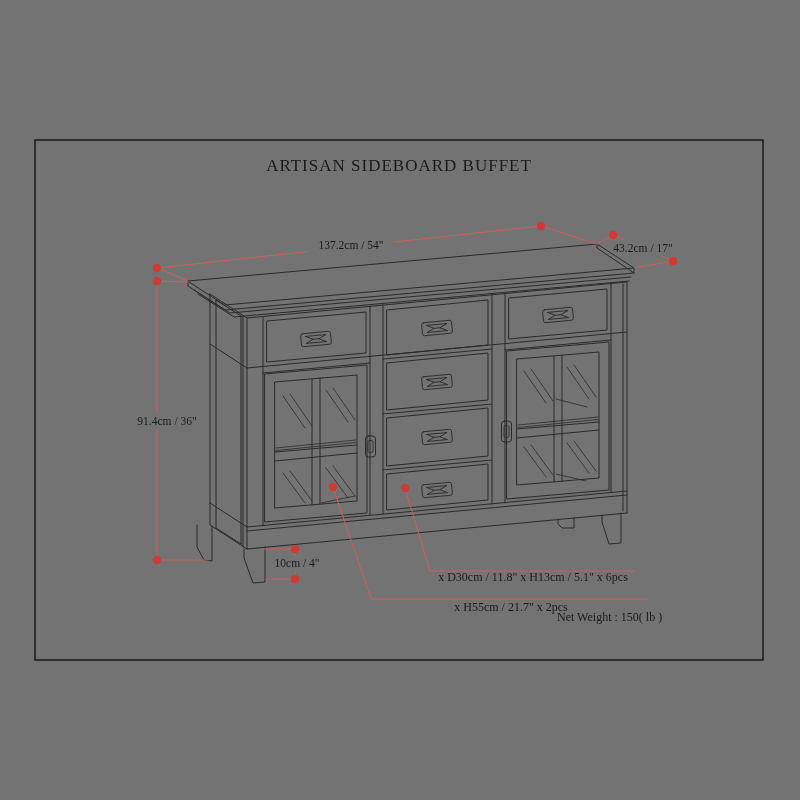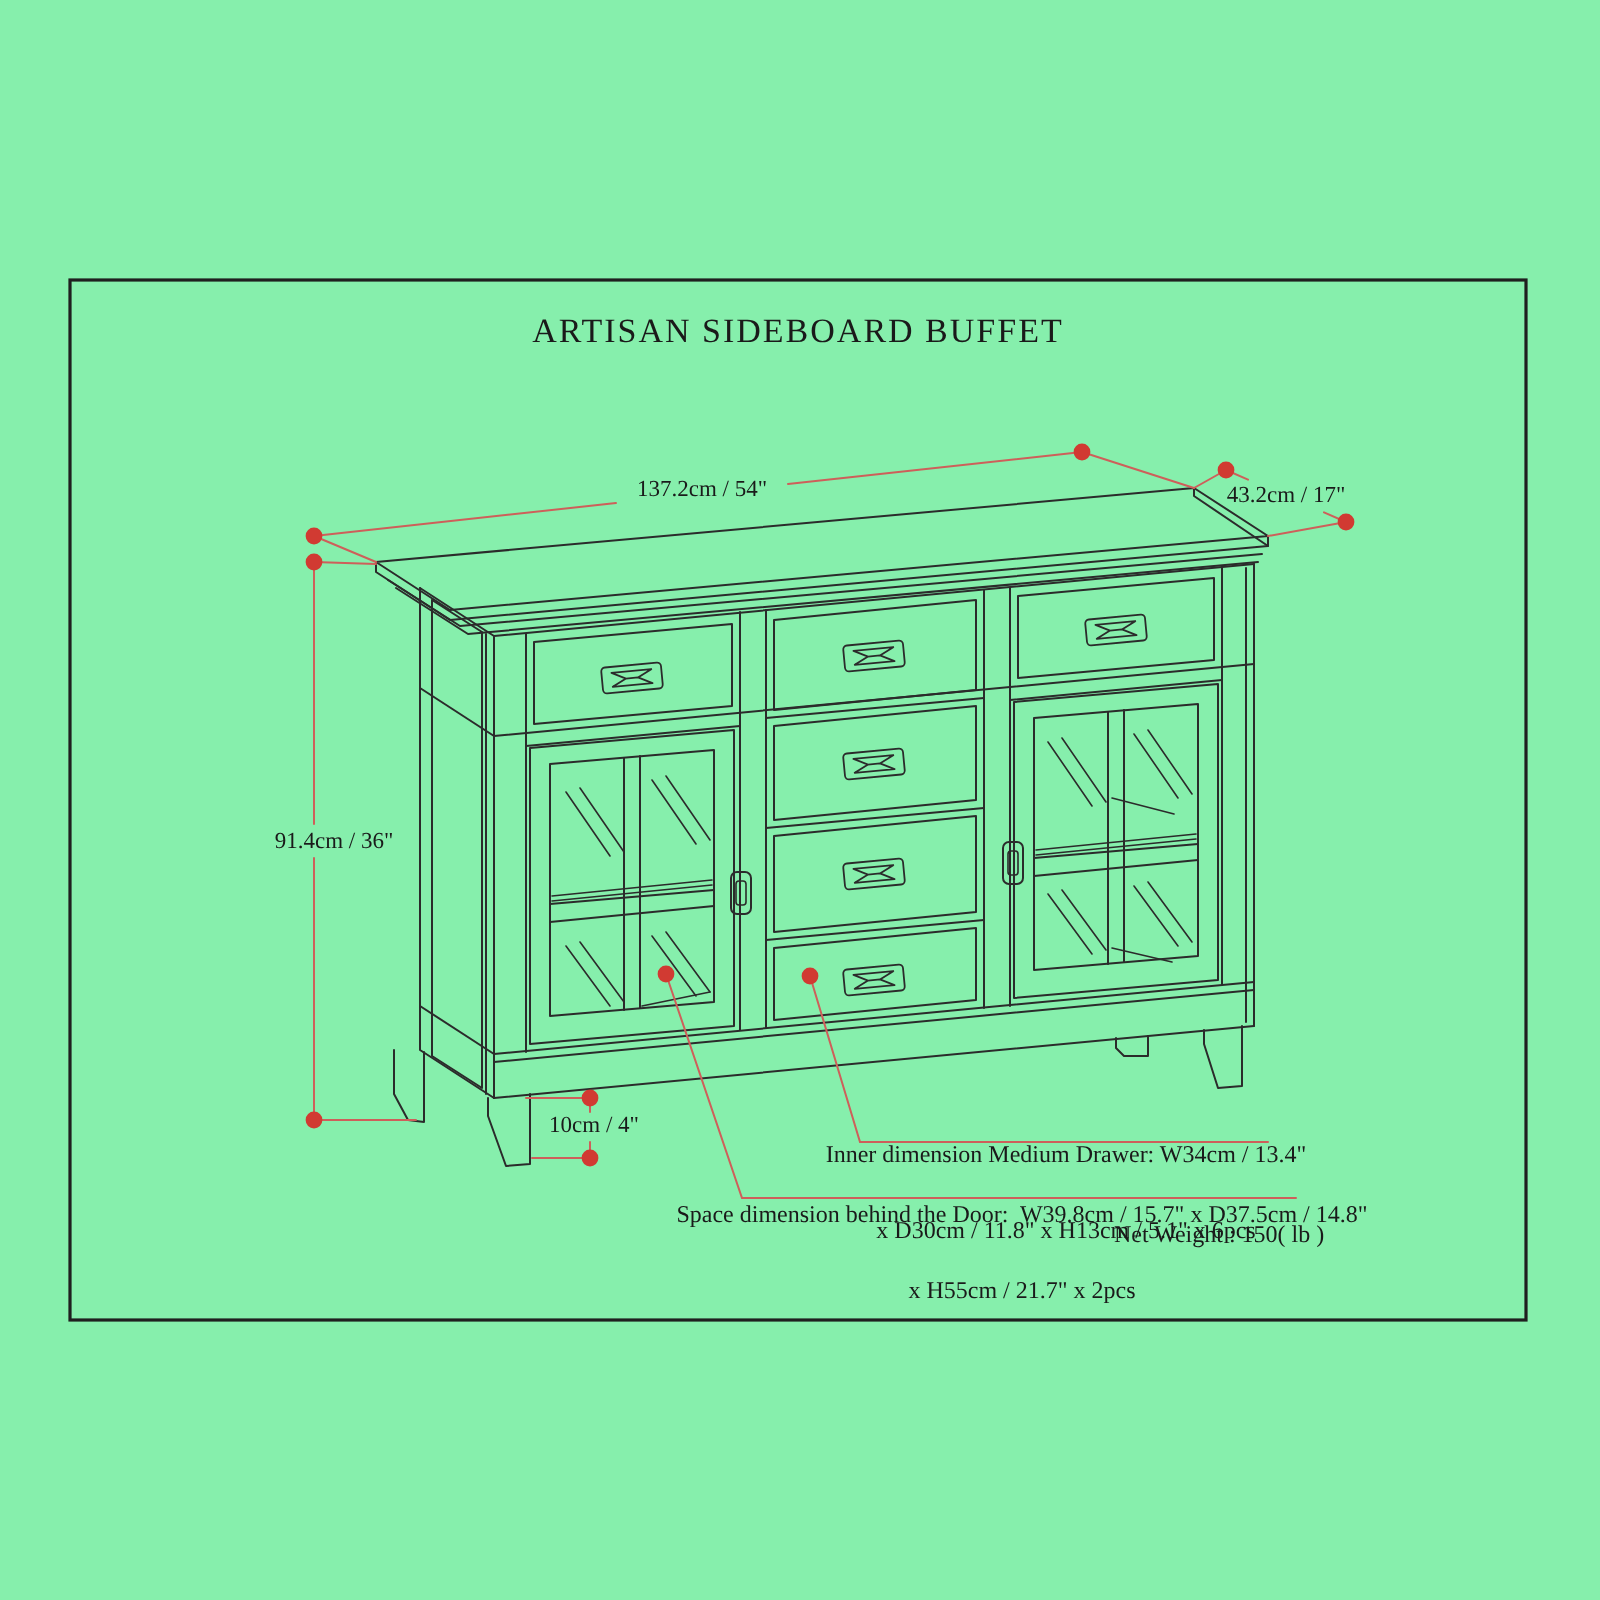--- a/index.html
+++ b/index.html
@@ -1,16 +1,16 @@
 <!DOCTYPE html>
 <html><head>
 <meta charset="utf-8">
 <style>
   html,body{margin:0;padding:0;background:#ffffff;}
-  #stage{position:relative;width:800px;height:800px;background:#86efac;
+  #stage{position:relative;width:800px;height:800px;background:#737373;
          font-family:"Liberation Serif","DejaVu Serif",serif;color:#1a1a1a;overflow:hidden;}
   #lineart{position:absolute;left:0;top:0;width:800px;height:800px;}
   .txt{position:absolute;white-space:pre;color:#1a1a1a;}
   .title{font-size:17px;letter-spacing:1px;text-align:center;}
   .dimlabel{font-size:11.5px;transform:translate(-50%,-50%);}
   .annoblock{font-size:12px;line-height:12.5px;text-align:center;transform:translateX(-50%);}
   .netweight{font-size:12px;}
 </style>
 </head>
 <body>
@@ -165,24 +165,22 @@
 
   <div class="txt dimlabel" style="left:351px;top:245px;">137.2cm / 54"</div>
 
   <div class="txt dimlabel" style="left:643px;top:248px;">43.2cm / 17"</div>
 
   <div class="txt dimlabel" style="left:167px;top:421px;">91.4cm / 36"</div>
 
   <div class="txt dimlabel" style="left:297px;top:563px;">10cm / 4"</div>
 
   <div class="txt annoblock" style="left:533px;top:546px;">
-    <div>Inner dimension Medium Drawer: W34cm / 13.4"</div>
     <div>x D30cm / 11.8" x H13cm / 5.1" x 6pcs</div>
   </div>
 
   <div class="txt annoblock" style="left:511px;top:576px;">
-    <div>Space dimension behind the Door:  W39.8cm / 15.7" x D37.5cm / 14.8"</div>
     <div>x H55cm / 21.7" x 2pcs</div>
   </div>
 
   <div class="txt netweight" style="left:557px;top:610px;">Net Weight : 150( lb )</div>
 
 </div>
 
 </body></html>

